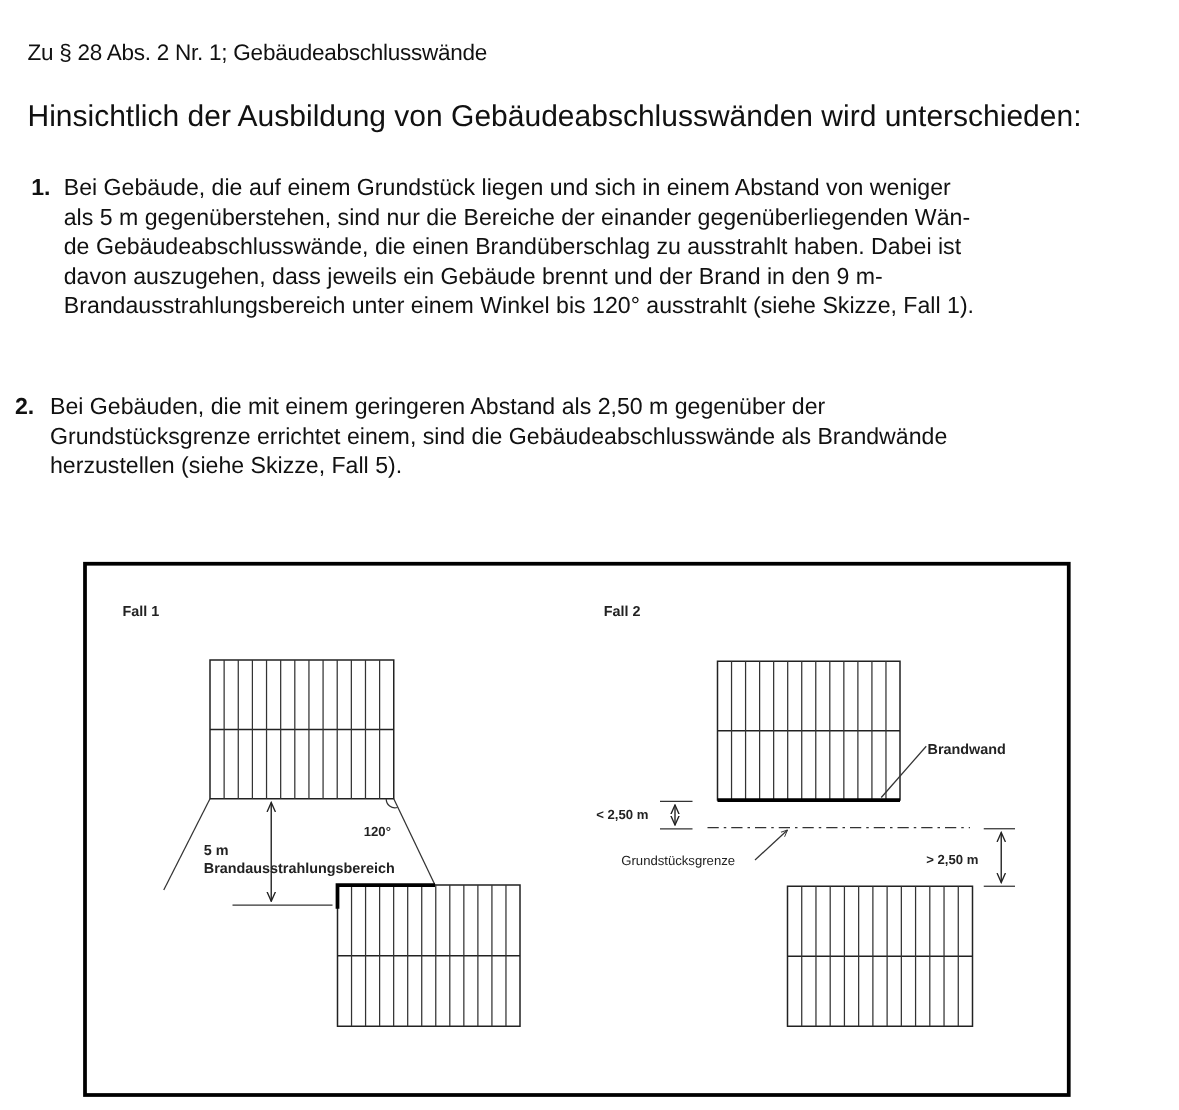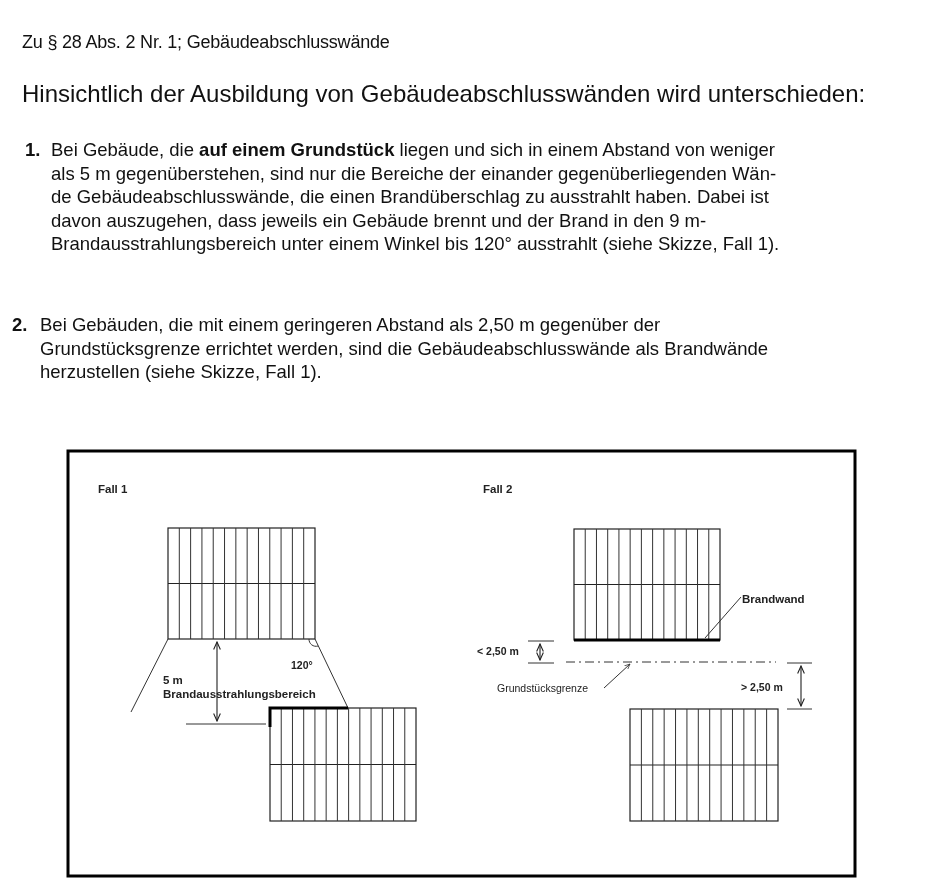--- a/index.html
+++ b/index.html
@@ -2,21 +2,21 @@
 <html><head>
 <meta charset="utf-8">
 <style>
   html, body { margin: 0; padding: 0; background: #ffffff; }
   body { width: 943px; height: 888px; position: relative; overflow: hidden; color: #111111; font-family: "Liberation Sans", sans-serif; }
   .heading { position: absolute; left: 22px; top: 32px; font-size: 18px; font-weight: normal; letter-spacing: -0.2px; }
   .intro { position: absolute; left: 22px; top: 80px; font-size: 24px; }
   .item { position: absolute; font-size: 18.5px; line-height: 23.5px; }
   .item .num { position: absolute; font-weight: bold; }
   .item .body { position: absolute; }
-  .item .body b { font-weight: bold; }
+  .item .body b { font-weight: normal; }
   .item1 { left: 0; top: 138px; width: 943px; }
   .item1 .num { left: 25px; top: 0; }
   .item1 .body { left: 51px; top: 0; width: 880px; }
   .item2 { left: 0; top: 313px; width: 943px; }
   .item2 .num { left: 12px; top: 0; }
   .item2 .body { left: 40px; top: 0; width: 900px; }
   .line { display: block; white-space: nowrap; }
   svg#sketch { position: absolute; left: 0; top: 0; }
   .lbl { font-family: "Liberation Sans", sans-serif; fill: #222; }
   .lbl-b { font-weight: bold; }
@@ -35,22 +35,22 @@
     <span class="line">de Gebäudeabschlusswände, die einen Brandüberschlag zu ausstrahlt haben. Dabei ist</span>
     <span class="line">davon auszugehen, dass jeweils ein Gebäude brennt und der Brand in den 9 m-</span>
     <span class="line">Brandausstrahlungsbereich unter einem Winkel bis 120° ausstrahlt (siehe Skizze, Fall 1).</span>
   </div>
 </div>
 
 <div class="item item2">
   <span class="num">2.</span>
   <div class="body">
     <span class="line">Bei Gebäuden, die mit einem geringeren Abstand als 2,50 m gegenüber der</span>
-    <span class="line">Grundstücksgrenze errichtet werden, sind die Gebäudeabschlusswände als Brandwände</span>
-    <span class="line">herzustellen (siehe Skizze, Fall 1).</span>
+    <span class="line">Grundstücksgrenze errichtet einem, sind die Gebäudeabschlusswände als Brandwände</span>
+    <span class="line">herzustellen (siehe Skizze, Fall 5).</span>
   </div>
 </div>
 
 <svg id="sketch" width="943" height="888" viewBox="0 0 943 888">
   <defs>
     <marker id="arr" viewBox="0 0 10 10" refX="9" refY="5" markerWidth="7" markerHeight="7" orient="auto-start-reverse">
       <path d="M0,1 L9,5 L0,9" fill="none" stroke="#222" stroke-width="1.3"></path>
     </marker>
     <marker id="arrLead" viewBox="0 0 10 10" refX="9" refY="5" markerWidth="6" markerHeight="6" orient="auto">
       <path d="M0,1 L9,5 L0,9" fill="none" stroke="#333" stroke-width="1.2"></path>

